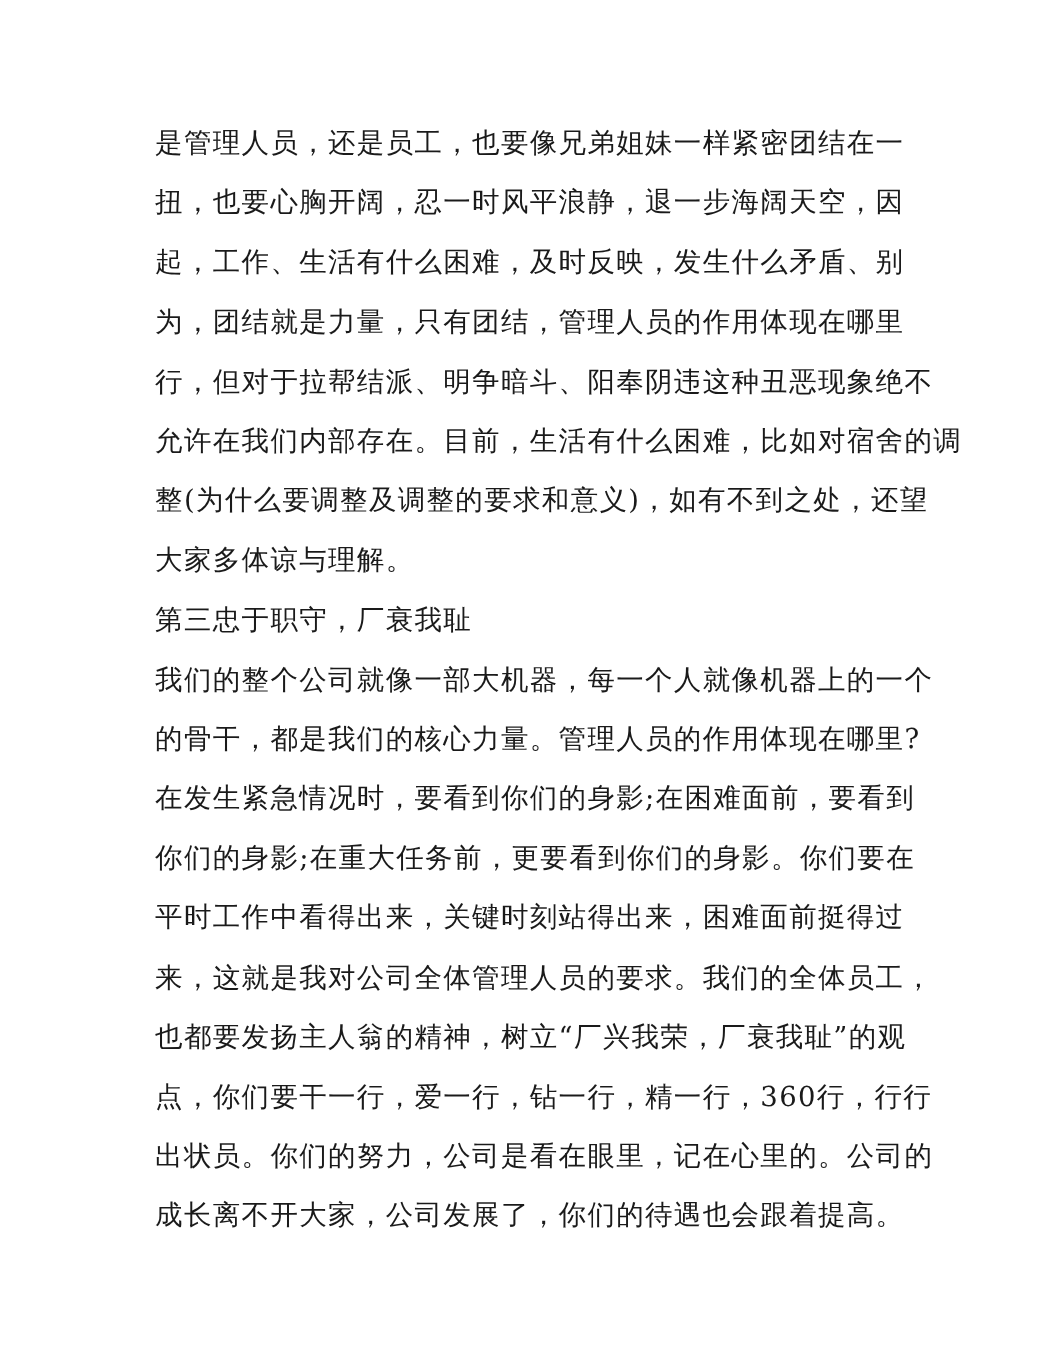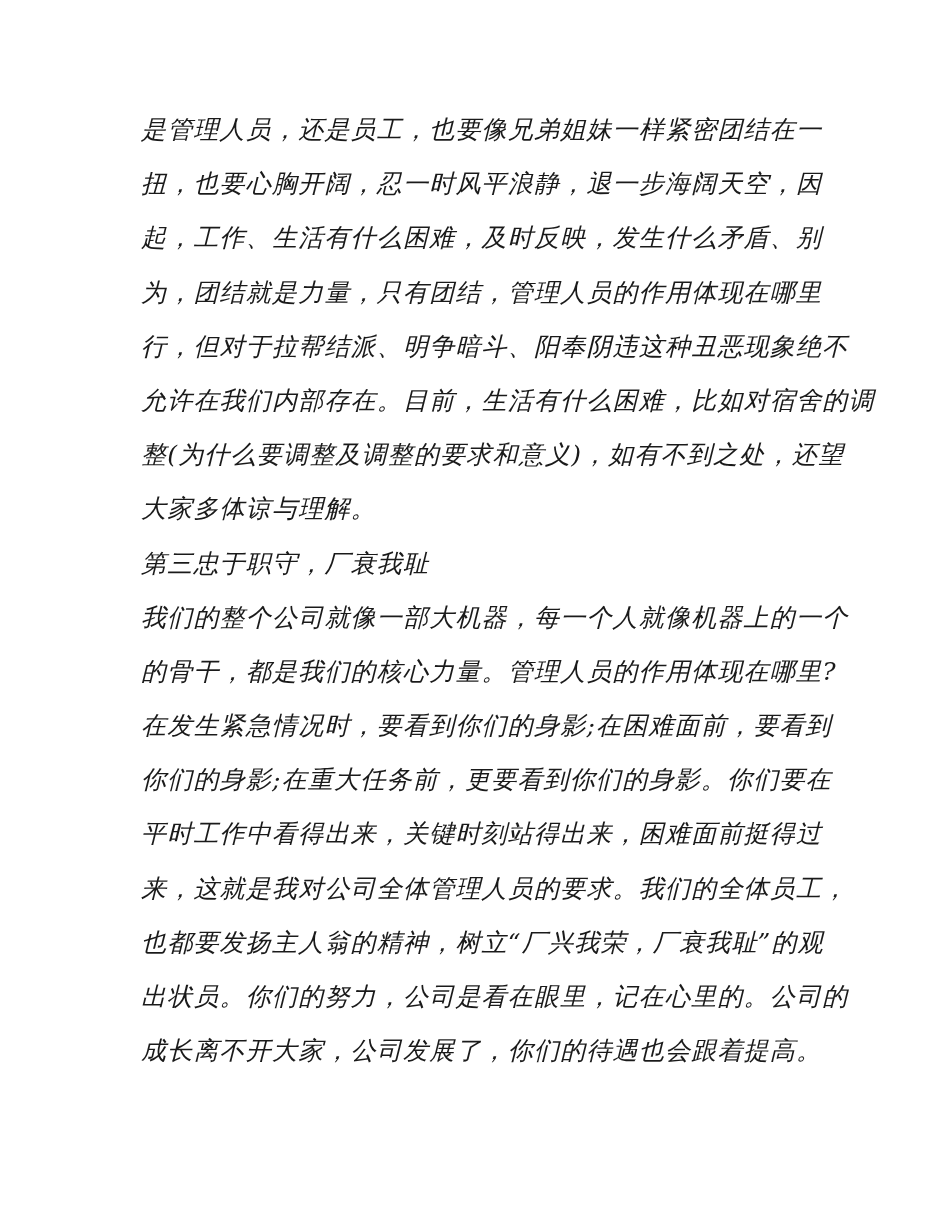--- a/index.html
+++ b/index.html
@@ -21,21 +21,20 @@
     }
     .line {
       display: block;
       height: 54.2px;
       line-height: 36px;
       font-family: "DejaVu Serif", "Liberation Serif", serif;
       font-size: 25px;
       letter-spacing: 1.2px;
       color: #1a1a1a;
       white-space: nowrap;
-      font-style: italic;
     }
   </style>
 </head>
 <body>
 
 <div class="page">
   <span class="line">是管理人员，还是员工，也要像兄弟姐妹一样紧密团结在一</span>
   <span class="line">扭，也要心胸开阔，忍一时风平浪静，退一步海阔天空，因</span>
   <span class="line">起，工作、生活有什么困难，及时反映，发生什么矛盾、别</span>
   <span class="line">为，团结就是力量，只有团结，管理人员的作用体现在哪里</span>
@@ -44,15 +43,16 @@
   <span class="line">整(为什么要调整及调整的要求和意义)，如有不到之处，还望</span>
   <span class="line">大家多体谅与理解。</span>
   <span class="line">第三忠于职守，厂衰我耻</span>
   <span class="line">我们的整个公司就像一部大机器，每一个人就像机器上的一个</span>
   <span class="line">的骨干，都是我们的核心力量。管理人员的作用体现在哪里?</span>
   <span class="line">在发生紧急情况时，要看到你们的身影;在困难面前，要看到</span>
   <span class="line">你们的身影;在重大任务前，更要看到你们的身影。你们要在</span>
   <span class="line">平时工作中看得出来，关键时刻站得出来，困难面前挺得过</span>
   <span class="line">来，这就是我对公司全体管理人员的要求。我们的全体员工，</span>
   <span class="line">也都要发扬主人翁的精神，树立“厂兴我荣，厂衰我耻”的观</span>
+  <span class="line">点，你们要干一行，爱一行，钻一行，精一行，360行，行行</span>
   <span class="line">出状员。你们的努力，公司是看在眼里，记在心里的。公司的</span>
   <span class="line">成长离不开大家，公司发展了，你们的待遇也会跟着提高。</span>
 </div>
 
 </body></html>

